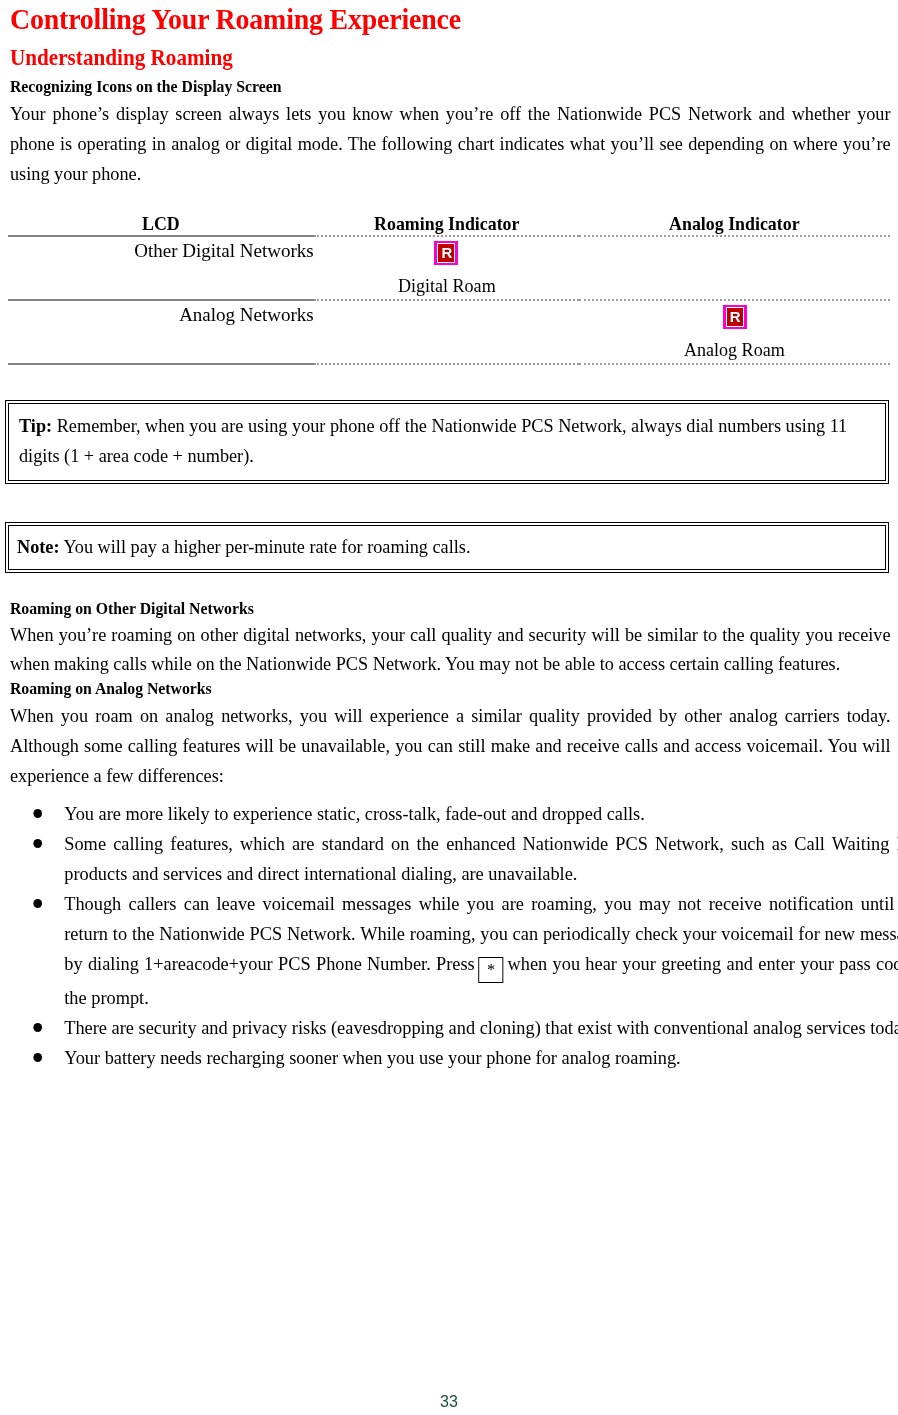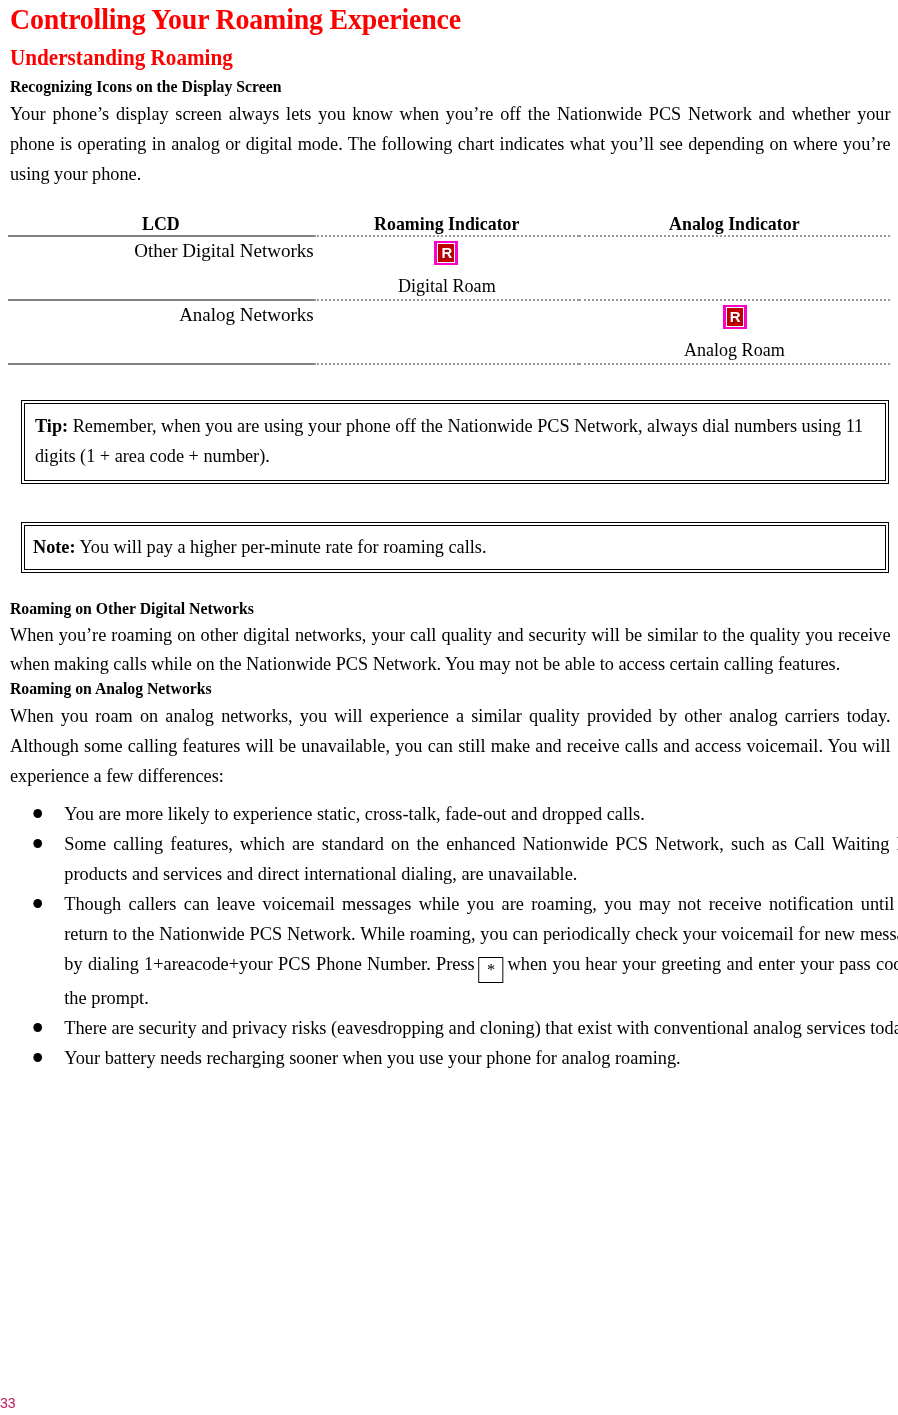--- a/index.html
+++ b/index.html
@@ -148,21 +148,21 @@
     text-align: center;
     line-height: 26px;
     transform: scaleX(0.95);
   }
 
   
   .callout {
     border: 1px solid #000000;
     outline: 1px solid #000000;
     outline-offset: 2px;
-    margin: 38px 4px 0 16px;
+    margin: 38px 4px 0 0;
     padding: 7px 10px 9px 10px;
     box-sizing: border-box;
   }
   .callout.note { margin-top: 44px; padding: 6px 10px 7px 8px; }
   .callout-text {
     font-size: 19px;
     line-height: 30px;
     transform: scaleX(0.96);
     transform-origin: left top;
     width: 104%;
@@ -207,24 +207,24 @@
     margin: 0 4px;
     box-sizing: border-box;
   }
 
   
   .folio {
     position: absolute;
     left: 0;
     right: 0;
     bottom: 8px;
-    text-align: left;
+    text-align: center;
     font-family: "Liberation Sans", sans-serif;
-    font-size: 14px;
-    color: #be185d;
+    font-size: 16px;
+    color: #14532d;
   }
 </style>
 </head>
 <body>
 
 <div class="page">
 
   <h1 class="h1">Controlling Your Roaming Experience</h1>
 
   <h2 class="h2">Understanding Roaming</h2>

